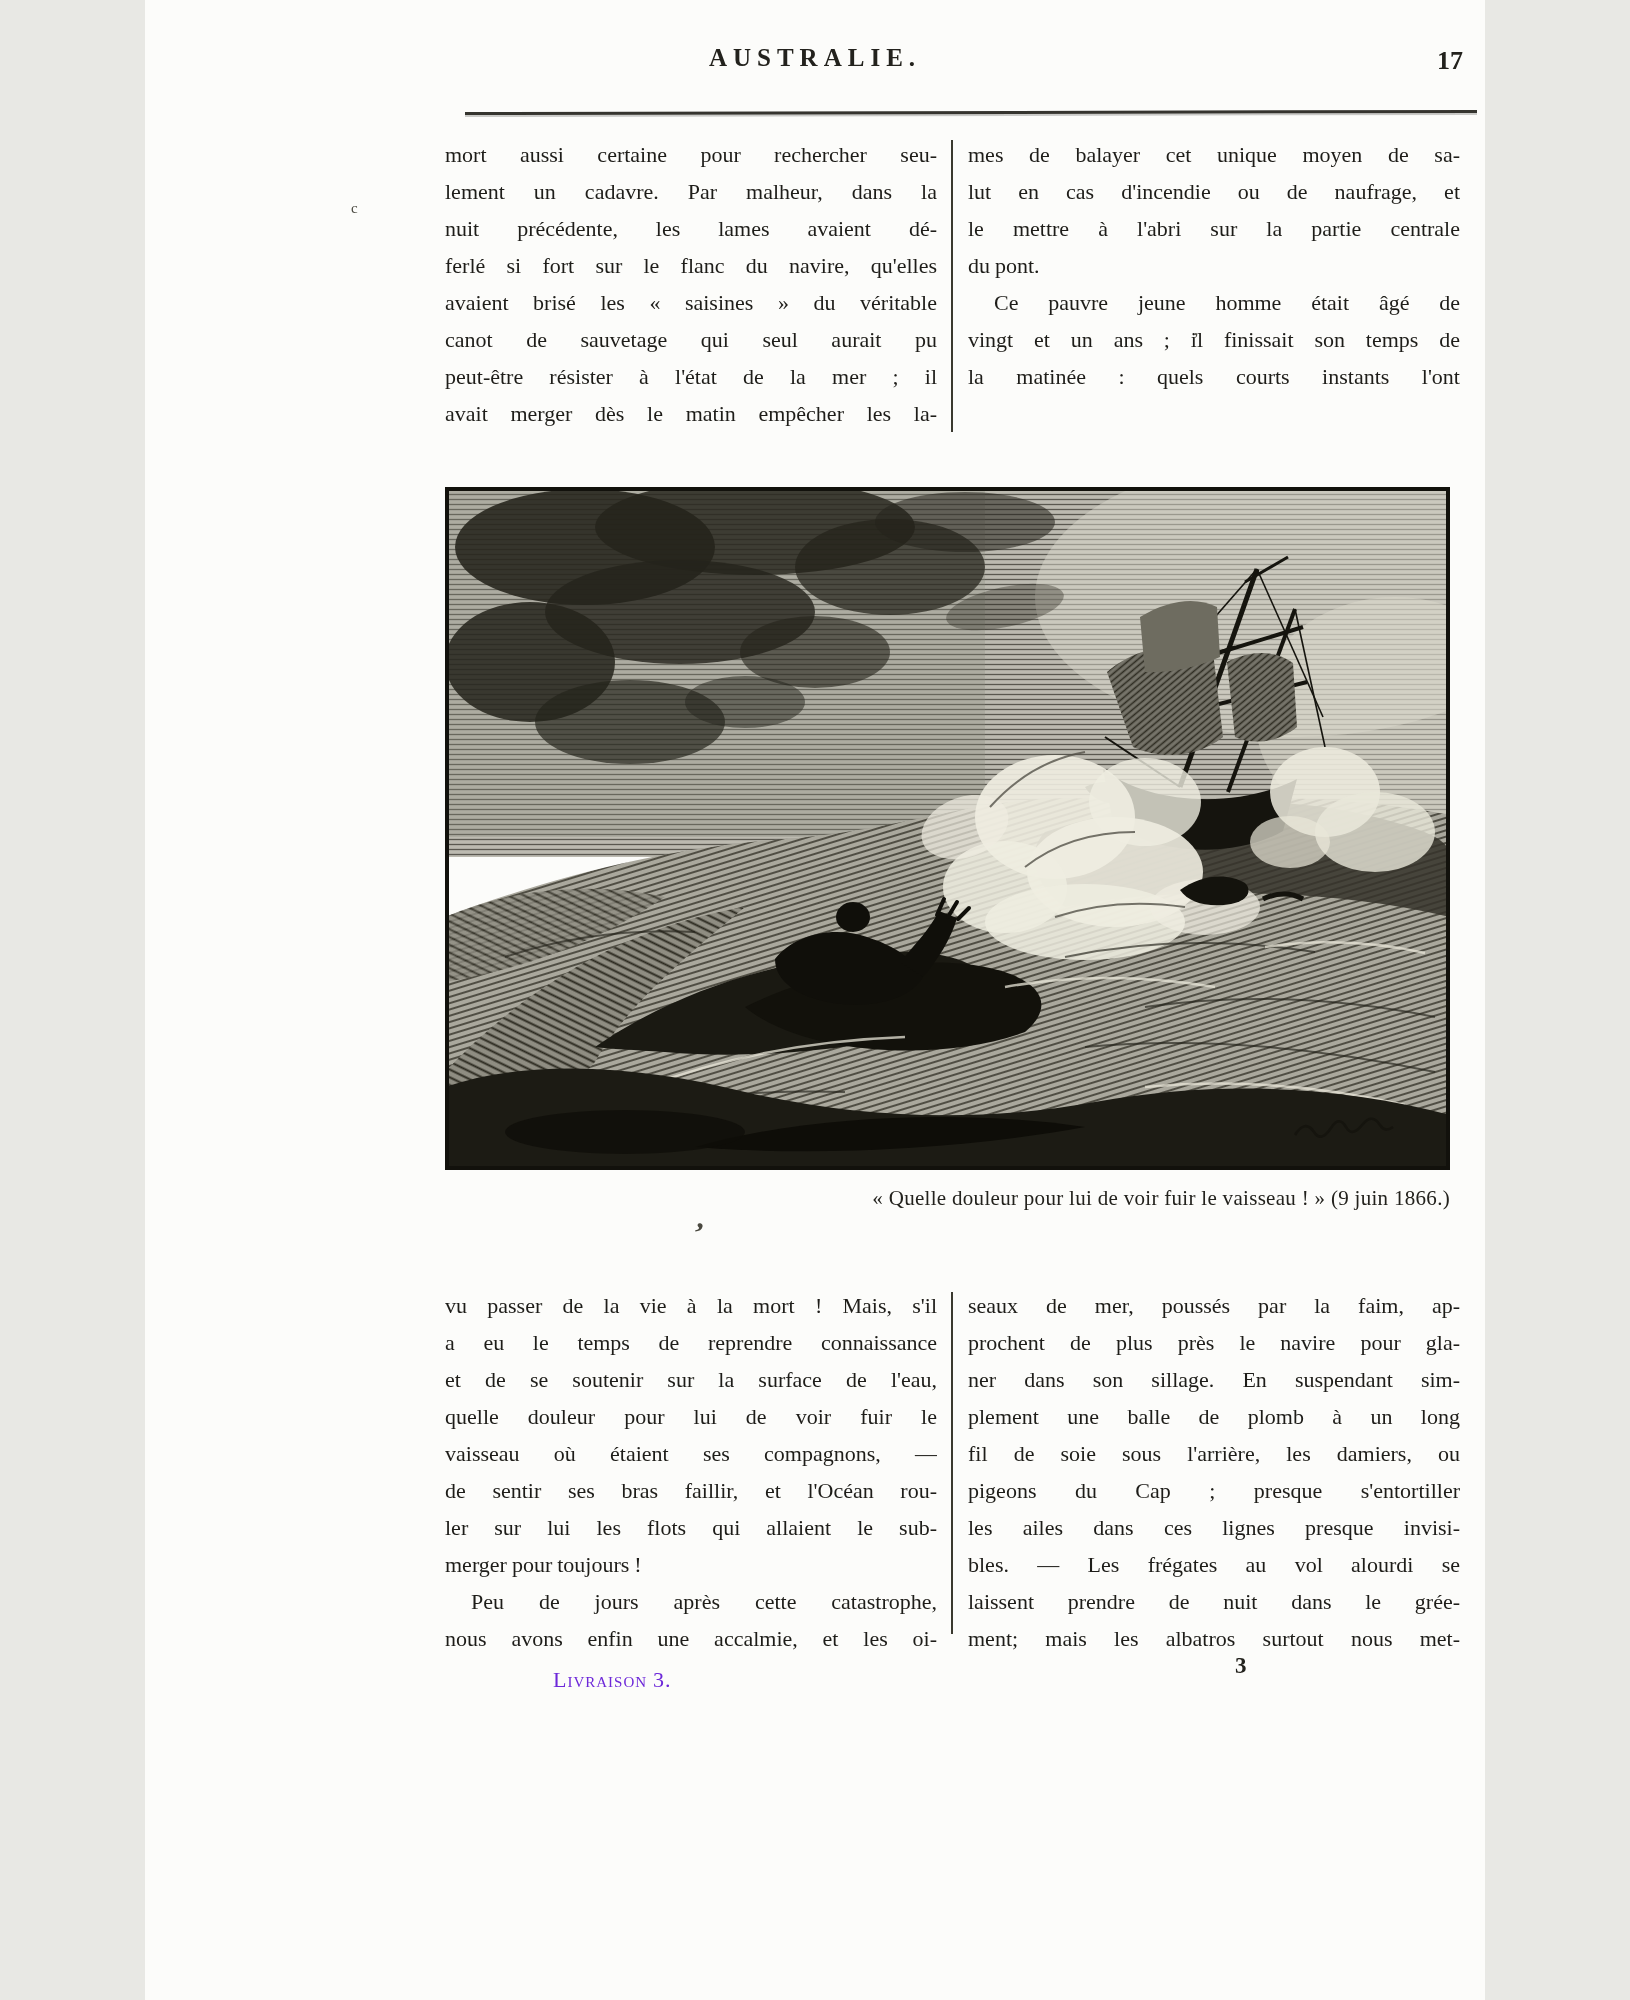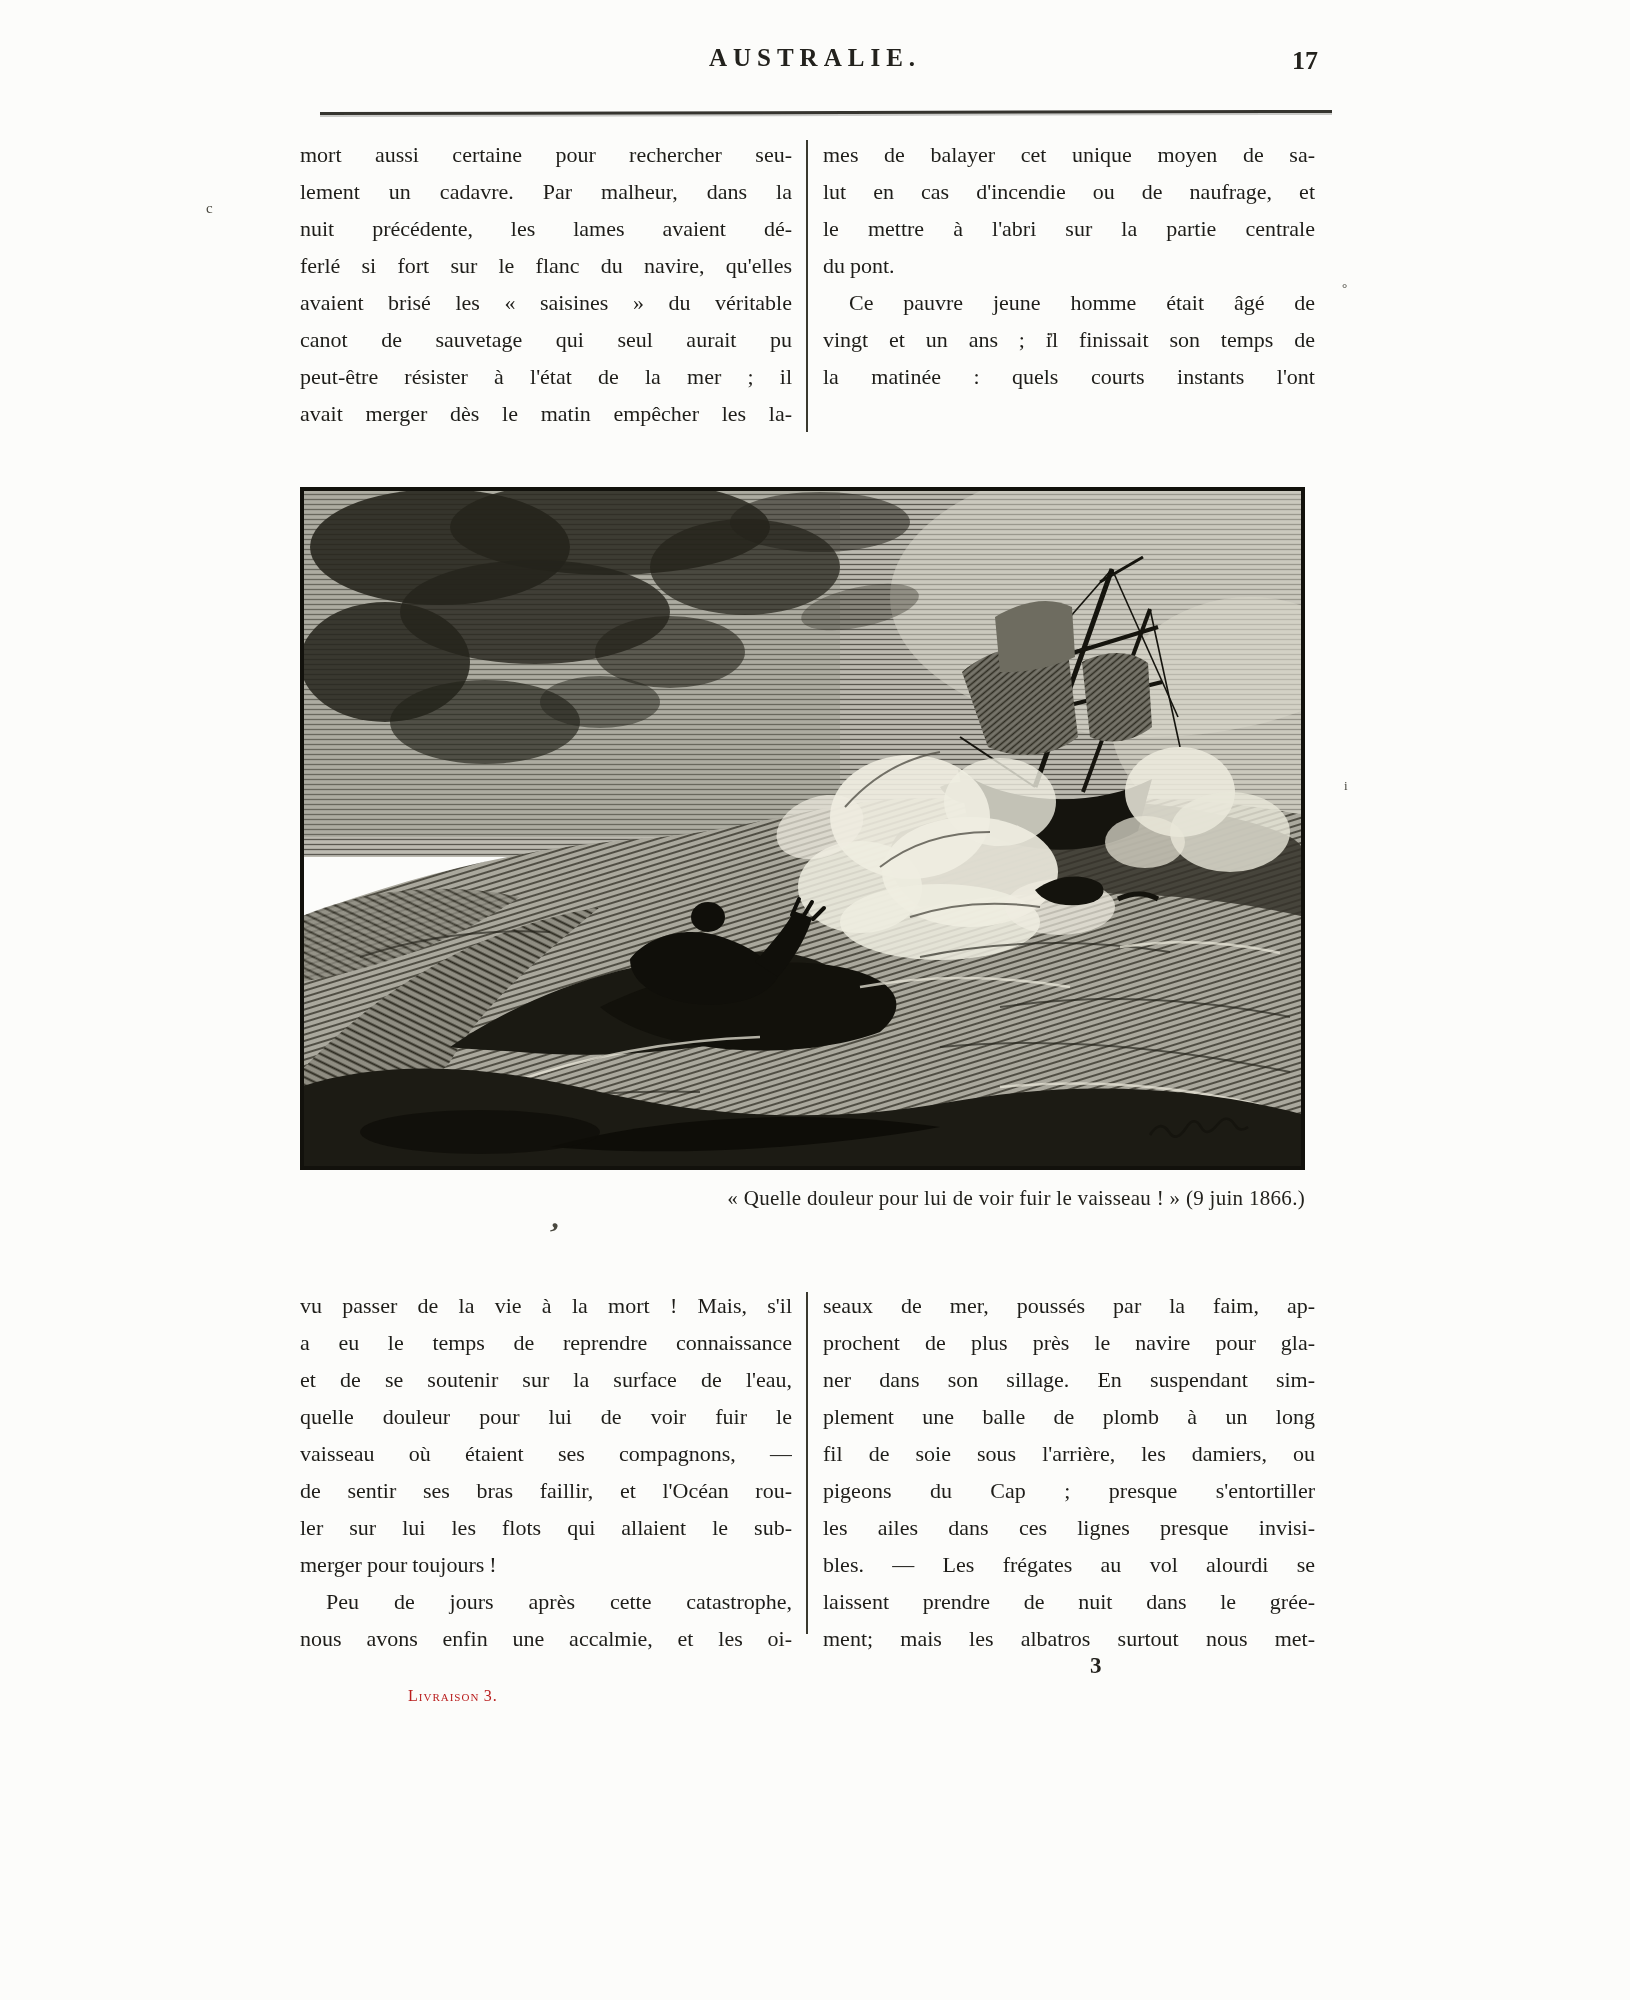--- a/index.html
+++ b/index.html
@@ -1,17 +1,17 @@
 <!DOCTYPE html>
 <html><head>
 <meta charset="utf-8">
 <style>
   html,body{margin:0;padding:0;background:#e8e8e4;}
   .page{
-    position:relative;width:1630px;height:2000px;background:#fcfcfa;
+    position:relative;width:1340px;height:2000px;background:#fcfcfa;
     font-family:"Liberation Serif","DejaVu Serif",serif;color:#1e1d19;
     overflow:hidden;margin:0 auto;
   }
   .running-head{
     position:absolute;top:44px;left:0;right:0;text-align:center;
     font-size:25px;letter-spacing:6px;font-weight:bold;color:#23221d;
   }
   .page-number{
     position:absolute;top:46px;left:1292px;font-size:26px;font-weight:bold;color:#23221d;
   }
@@ -39,22 +39,22 @@
   .divider.bot{left:806px;top:1292px;height:342px;}
   .figure{
     position:absolute;left:300px;top:487px;width:1005px;height:683px;
   }
   .figure svg{display:block;width:100%;height:100%;}
   .caption{
     position:absolute;left:300px;top:1186px;width:1005px;text-align:right;
     font-size:21px;letter-spacing:0.3px;color:#23221d;
   }
   .imprint{
-    font-variant:small-caps;font-size:16px;letter-spacing:1px;
-    margin-left:108px;margin-top:20px;color:#b91c1c;
+    font-variant:small-caps;font-size:22px;letter-spacing:1px;
+    margin-left:108px;margin-top:4px;color:#6d28d9;
   }
   .sheet-signature{
     position:absolute;left:1090px;top:1653px;font-size:23px;font-weight:bold;color:#23221d;
   }
   .artifact{position:absolute;color:#4a4940;}
   .artifact.a1{left:206px;top:200px;font-size:15px;}
   .artifact.a2{left:1048px;top:330px;font-size:18px;}
   .artifact.a3{left:1342px;top:280px;font-size:13px;}
   .artifact.a4{left:1344px;top:778px;font-size:13px;}
   .artifact.a5{left:548px;top:1216px;font-size:30px;transform:rotate(14deg);font-weight:bold;}

